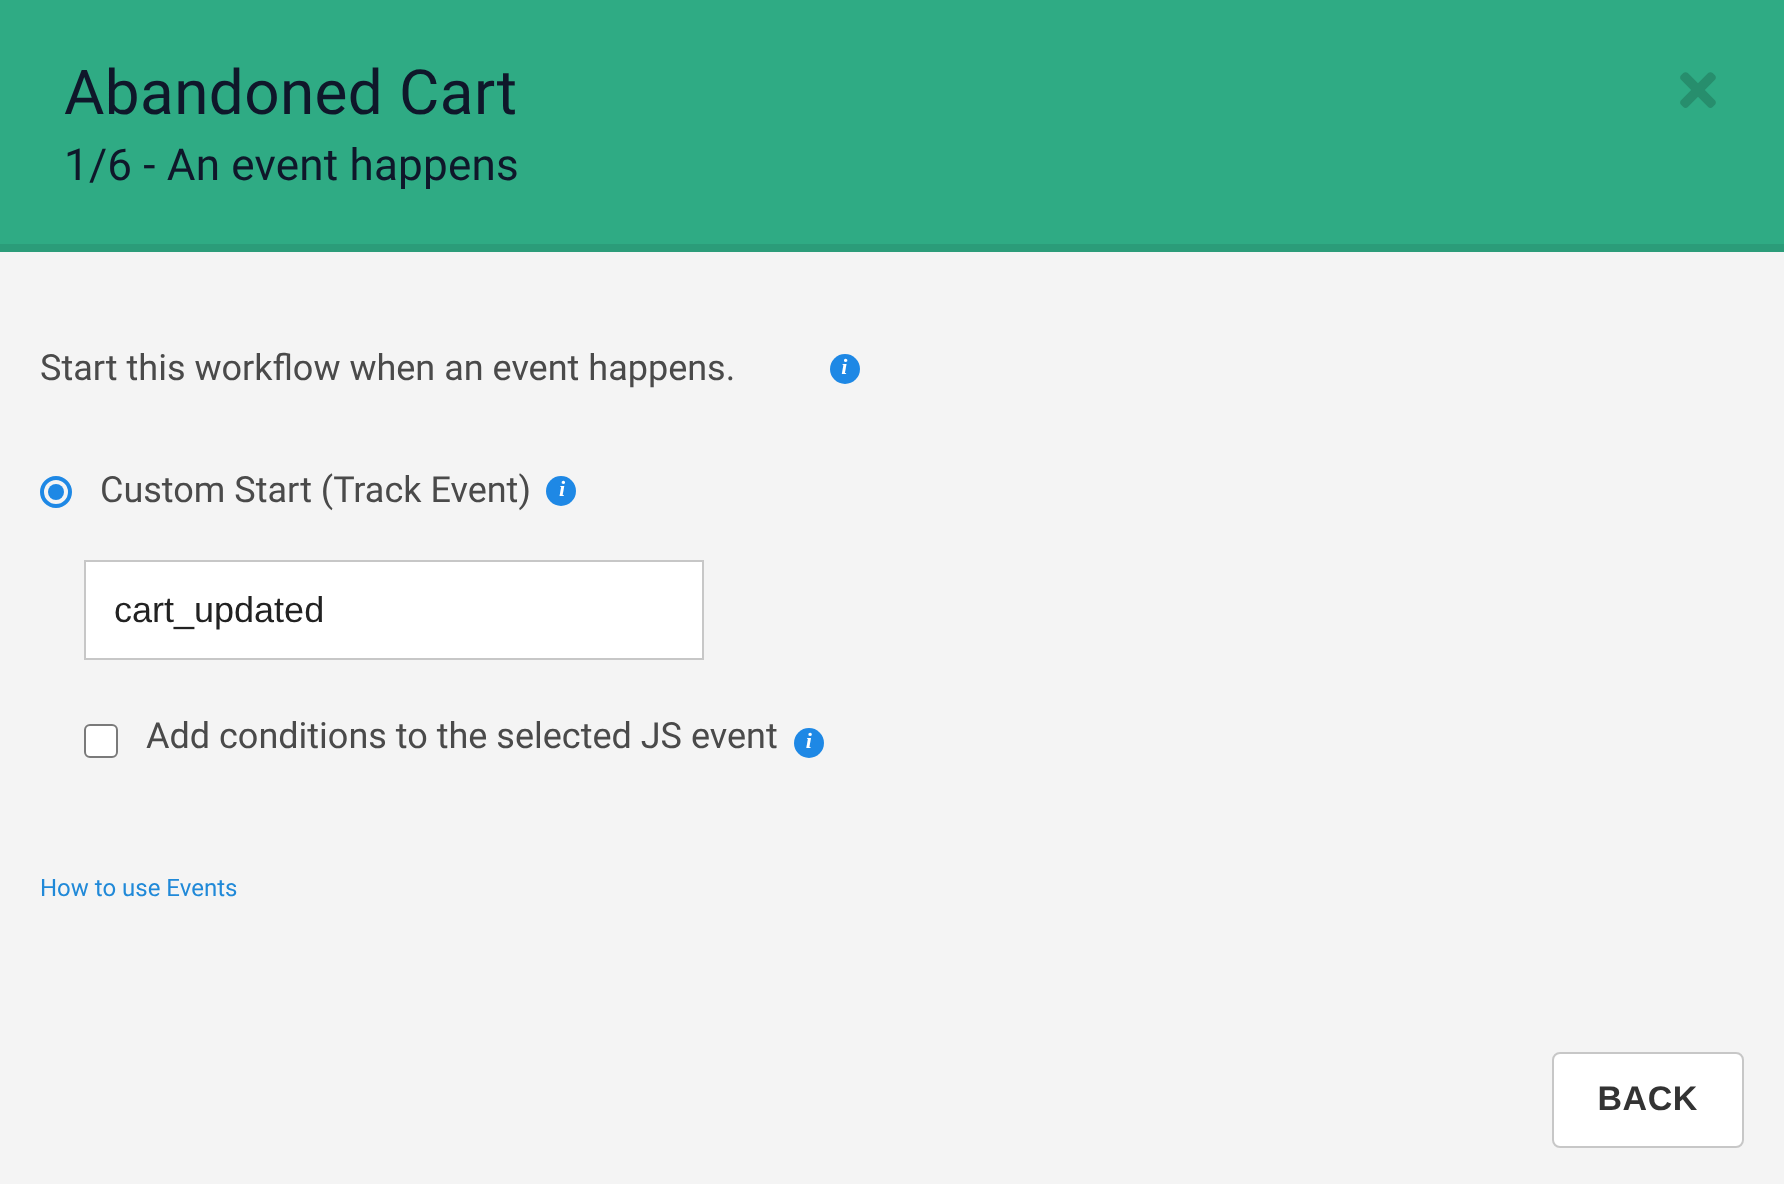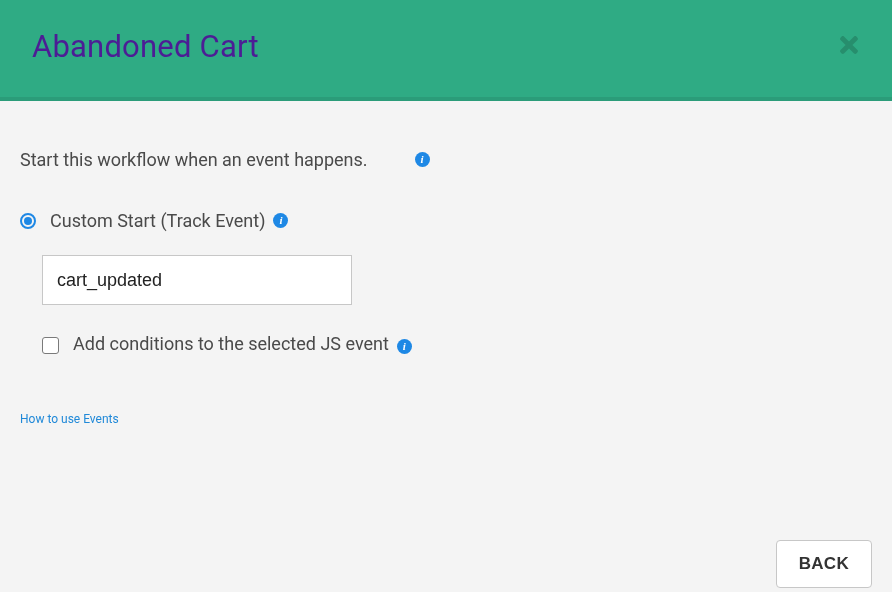--- a/index.html
+++ b/index.html
@@ -15,21 +15,21 @@
       overflow: hidden;
     }
     .modal {
       width: 892px;
       height: 592px;
       display: flex;
       flex-direction: column;
     }
     .header {
       background: #2fab84;
-      color: #4c1d95;
+      color: #0f172a;
       padding: 28px 32px 26px;
       border-bottom: 4px solid #2b9c79;
       position: relative;
     }
     .header-title {
       font-size: 31px;
       font-weight: 400;
       margin-bottom: 6px;
       letter-spacing: 0.2px;
     }
@@ -148,21 +148,21 @@
       color: #4a4a4a;
     }
     .help-link {
       color: #2089d8;
       font-size: 12px;
       text-decoration: none;
       cursor: pointer;
     }
     .footer {
       position: absolute;
-      bottom: 4px;
+      bottom: 18px;
       right: 20px;
       display: flex;
       gap: 28px;
     }
     .btn {
       height: 48px;
       padding: 0 22px;
       font-size: 17px;
       font-weight: 600;
       border-radius: 4px;
@@ -179,20 +179,21 @@
       color: #fff;
       border: 1px solid #2fab84;
     }
   </style>
 </head>
 <body>
 
 <div class="modal">
   <div class="header">
     <div class="header-title">Abandoned Cart</div>
+    <div class="header-subtitle">1/6 - An event happens</div>
     <div class="close-icon">
       <svg viewBox="0 0 352 512" fill="currentColor">
           <path d="M242.72 256l100.07-100.07c12.28-12.28 12.28-32.19 0-44.48l-22.24-22.24c-12.28-12.28-32.19-12.28-44.48 0L176 189.28 75.93 89.21c-12.28-12.28-32.19-12.28-44.48 0L9.21 111.45c-12.28 12.28-12.28 32.19 0 44.48L109.28 256 9.21 356.07c-12.28 12.28-12.28 32.19 0 44.48l22.24 22.24c12.28 12.28 32.2 12.28 44.48 0L176 322.72l100.07 100.07c12.28 12.28 32.2 12.28 44.48 0l22.24-22.24c12.28-12.28 12.28-32.19 0-44.48L242.72 256z"></path>
         </svg>
     </div>
   </div>
 
   <div class="body">
     <div class="intro-row">
       <span class="intro-text">Start this workflow when an event happens.</span>

